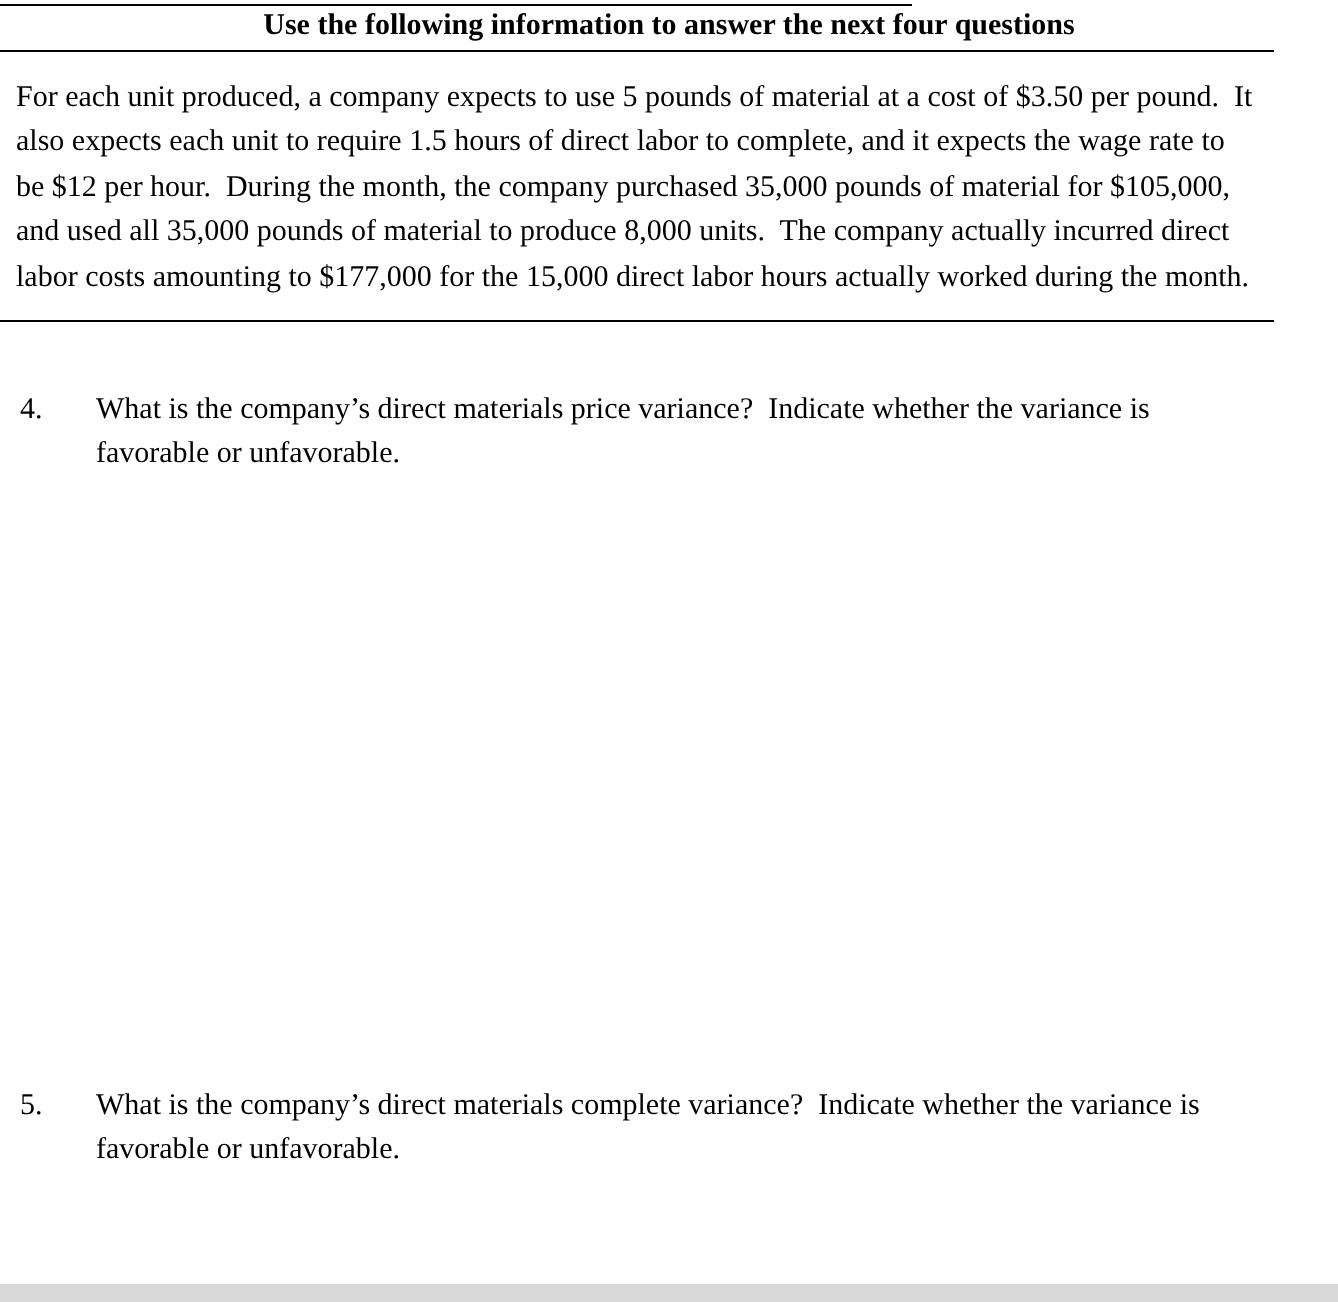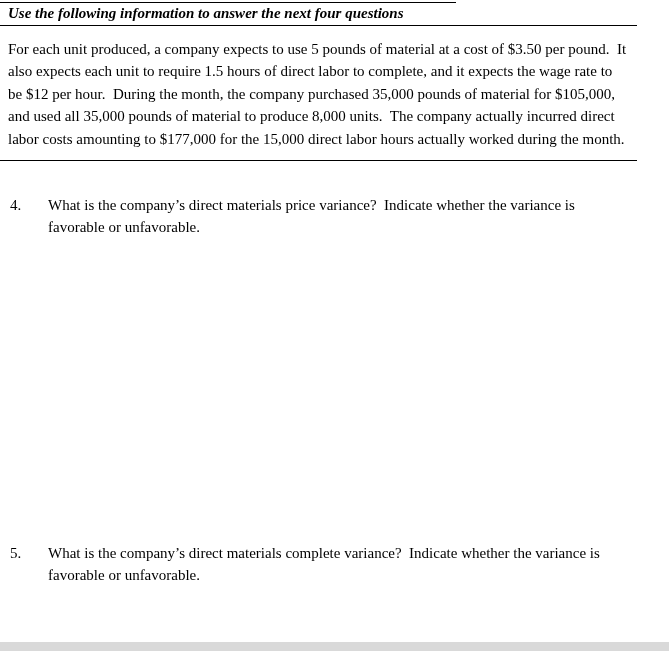--- a/index.html
+++ b/index.html
@@ -30,24 +30,24 @@
   }
   .rule-top {
     margin-top: 2px;
     width: 456px;
   }
   .rule-full {
     width: 637px;
   }
   .heading {
     font-weight: bold;
-    font-style: italic;
     padding: 2px 8px 3px 8px;
     line-height: 17px;
     white-space: pre-wrap;
+    text-align: center;
   }
   .intro {
     margin: 12px 0 0 8px;
     width: 622px;
     line-height: 22.4px;
     white-space: pre-wrap;
   }
   .divider-mid {
     margin-top: 10px;
   }

